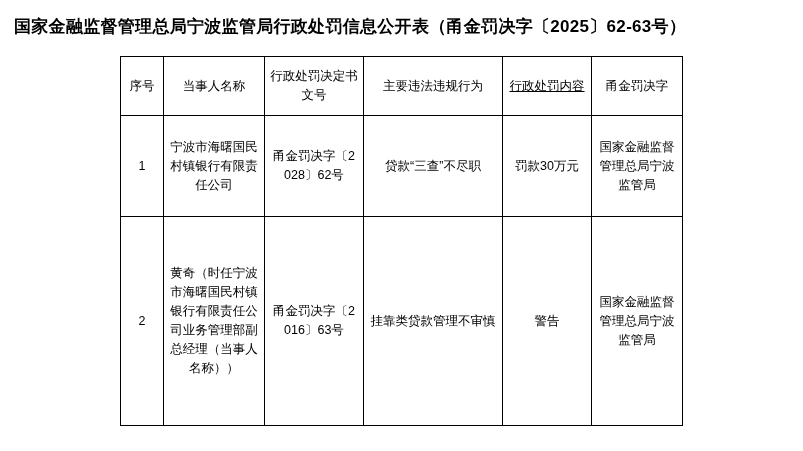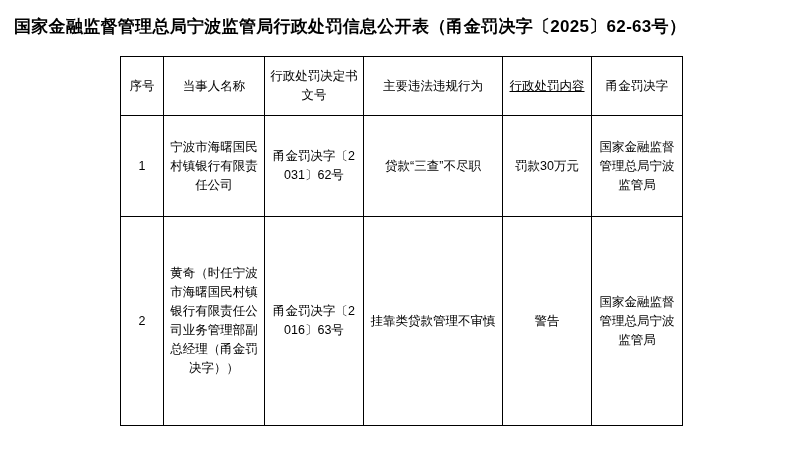--- a/index.html
+++ b/index.html
@@ -91,28 +91,28 @@
           <th class="col-docno">行政处罚决定书文号</th>
           <th class="col-violation">主要违法违规行为</th>
           <th class="col-penalty">行政处罚内容</th>
           <th class="col-authority">甬金罚决字</th>
         </tr>
       </thead>
       <tbody>
         <tr class="row-1">
           <td class="cell-seq">1</td>
           <td class="cell-party">宁波市海曙国民村镇银行有限责任公司</td>
-          <td class="cell-docno">甬金罚决字〔2031〕62号</td>
+          <td class="cell-docno">甬金罚决字〔2028〕62号</td>
           <td class="cell-violation">贷款“三查”不尽职</td>
           <td class="cell-penalty">罚款30万元</td>
           <td class="cell-authority">国家金融监督管理总局宁波监管局</td>
         </tr>
         <tr class="row-2">
           <td class="cell-seq">2</td>
-          <td class="cell-party">黄奇（时任宁波市海曙国民村镇银行有限责任公司业务管理部副总经理（甬金罚决字））</td>
+          <td class="cell-party">黄奇（时任宁波市海曙国民村镇银行有限责任公司业务管理部副总经理（当事人名称））</td>
           <td class="cell-docno">甬金罚决字〔2016〕63号</td>
           <td class="cell-violation">挂靠类贷款管理不审慎</td>
           <td class="cell-penalty">警告</td>
           <td class="cell-authority">国家金融监督管理总局宁波监管局</td>
         </tr>
       </tbody>
     </table>
   </div>
 
 </div>

